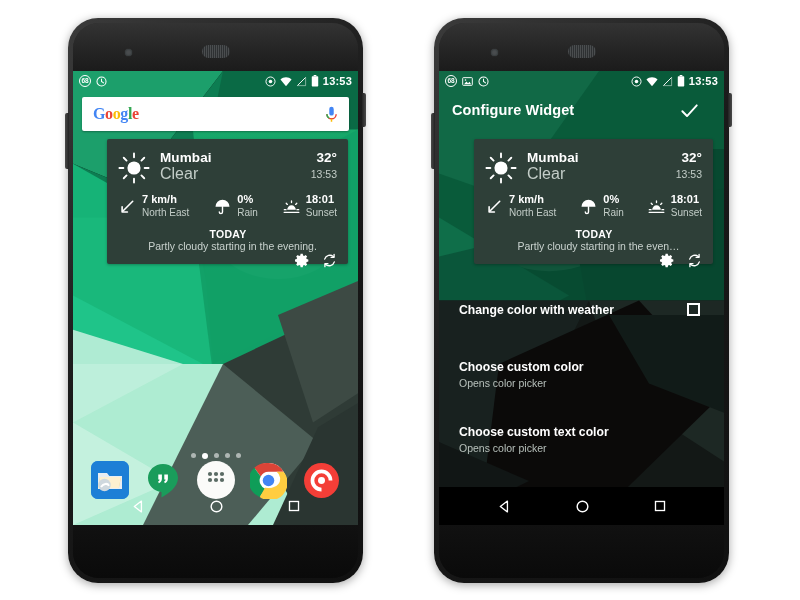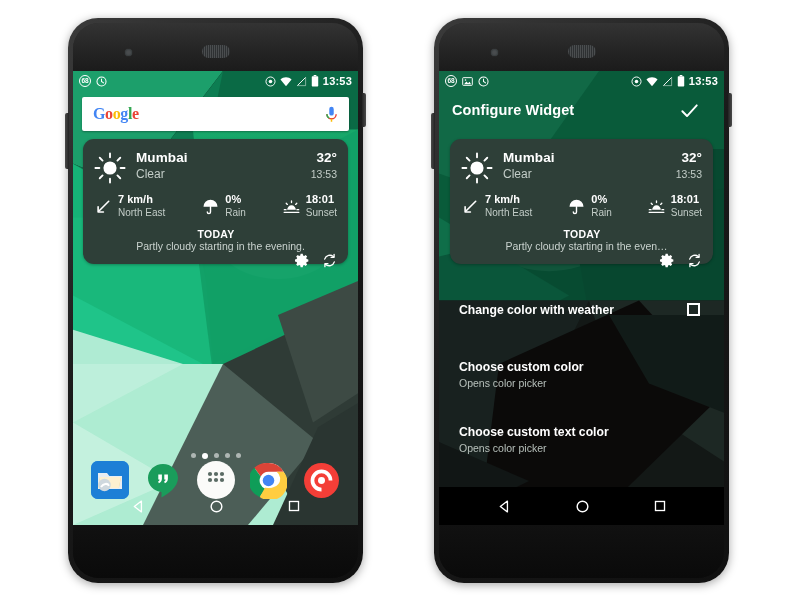--- a/index.html
+++ b/index.html
@@ -90,31 +90,31 @@
   
   .appbar {
     position:absolute; left:0; top:20px; right:11px; height:38px;
     display:flex; align-items:center; padding:0 13px; z-index:5;
   }
   .appbar-title { color:#fff; font-size:14.5px; font-weight:bold; letter-spacing:.1px; }
   .appbar-check { margin-left:auto; }
 
   
   .widget {
-    position:absolute; background:#2e3f38; border-radius:11px;
-    z-index:4; color:#fff; box-shadow:0 1px 3px rgba(0,0,0,.28);
+    position:absolute; background:#2e3f38; border-radius:2px;
+    z-index:4; color:#fff; box-shadow:0 1px 3px rgba(0,0,0,.28);margin-left:24px;
   }
   .w-left  { left:10px; top:68px; right:10px; height:125px; }
   .w-right { left:11px; top:68px; right:11px; height:125px; }
 
   .w-row1 { display:flex; align-items:flex-start; padding:11px 11px 0 11px; }
   .w-sun { flex:0 0 auto; margin-top:2px; }
   .w-cityblock { margin-left:10px; }
   .w-city { font-size:13.5px; font-weight:bold; line-height:16px; letter-spacing:.1px; }
-  .w-cond { font-size:12px; color:#c3cdc8; line-height:14px; margin-top:1px; }
+  .w-cond { font-size:16px; color:#c3cdc8; line-height:14px; margin-top:1px; }
   .w-rblock { margin-left:auto; text-align:right; }
   .w-temp { font-size:13.5px; font-weight:bold; line-height:16px; }
   .w-time { font-size:10.5px; color:#c3cdc8; line-height:14px; margin-top:1px; }
 
   .w-row2 { display:flex; align-items:center; padding:9px 11px 0 12px; gap:0; }
   .w-metric { display:flex; align-items:center; }
   .w-metric .mtxt { margin-left:6px; }
   .w-mval { font-size:11px; font-weight:bold; line-height:13px; }
   .w-mlab { font-size:10px; color:#c3cdc8; line-height:13px; }
   .w-gap { flex:1 1 auto; }

